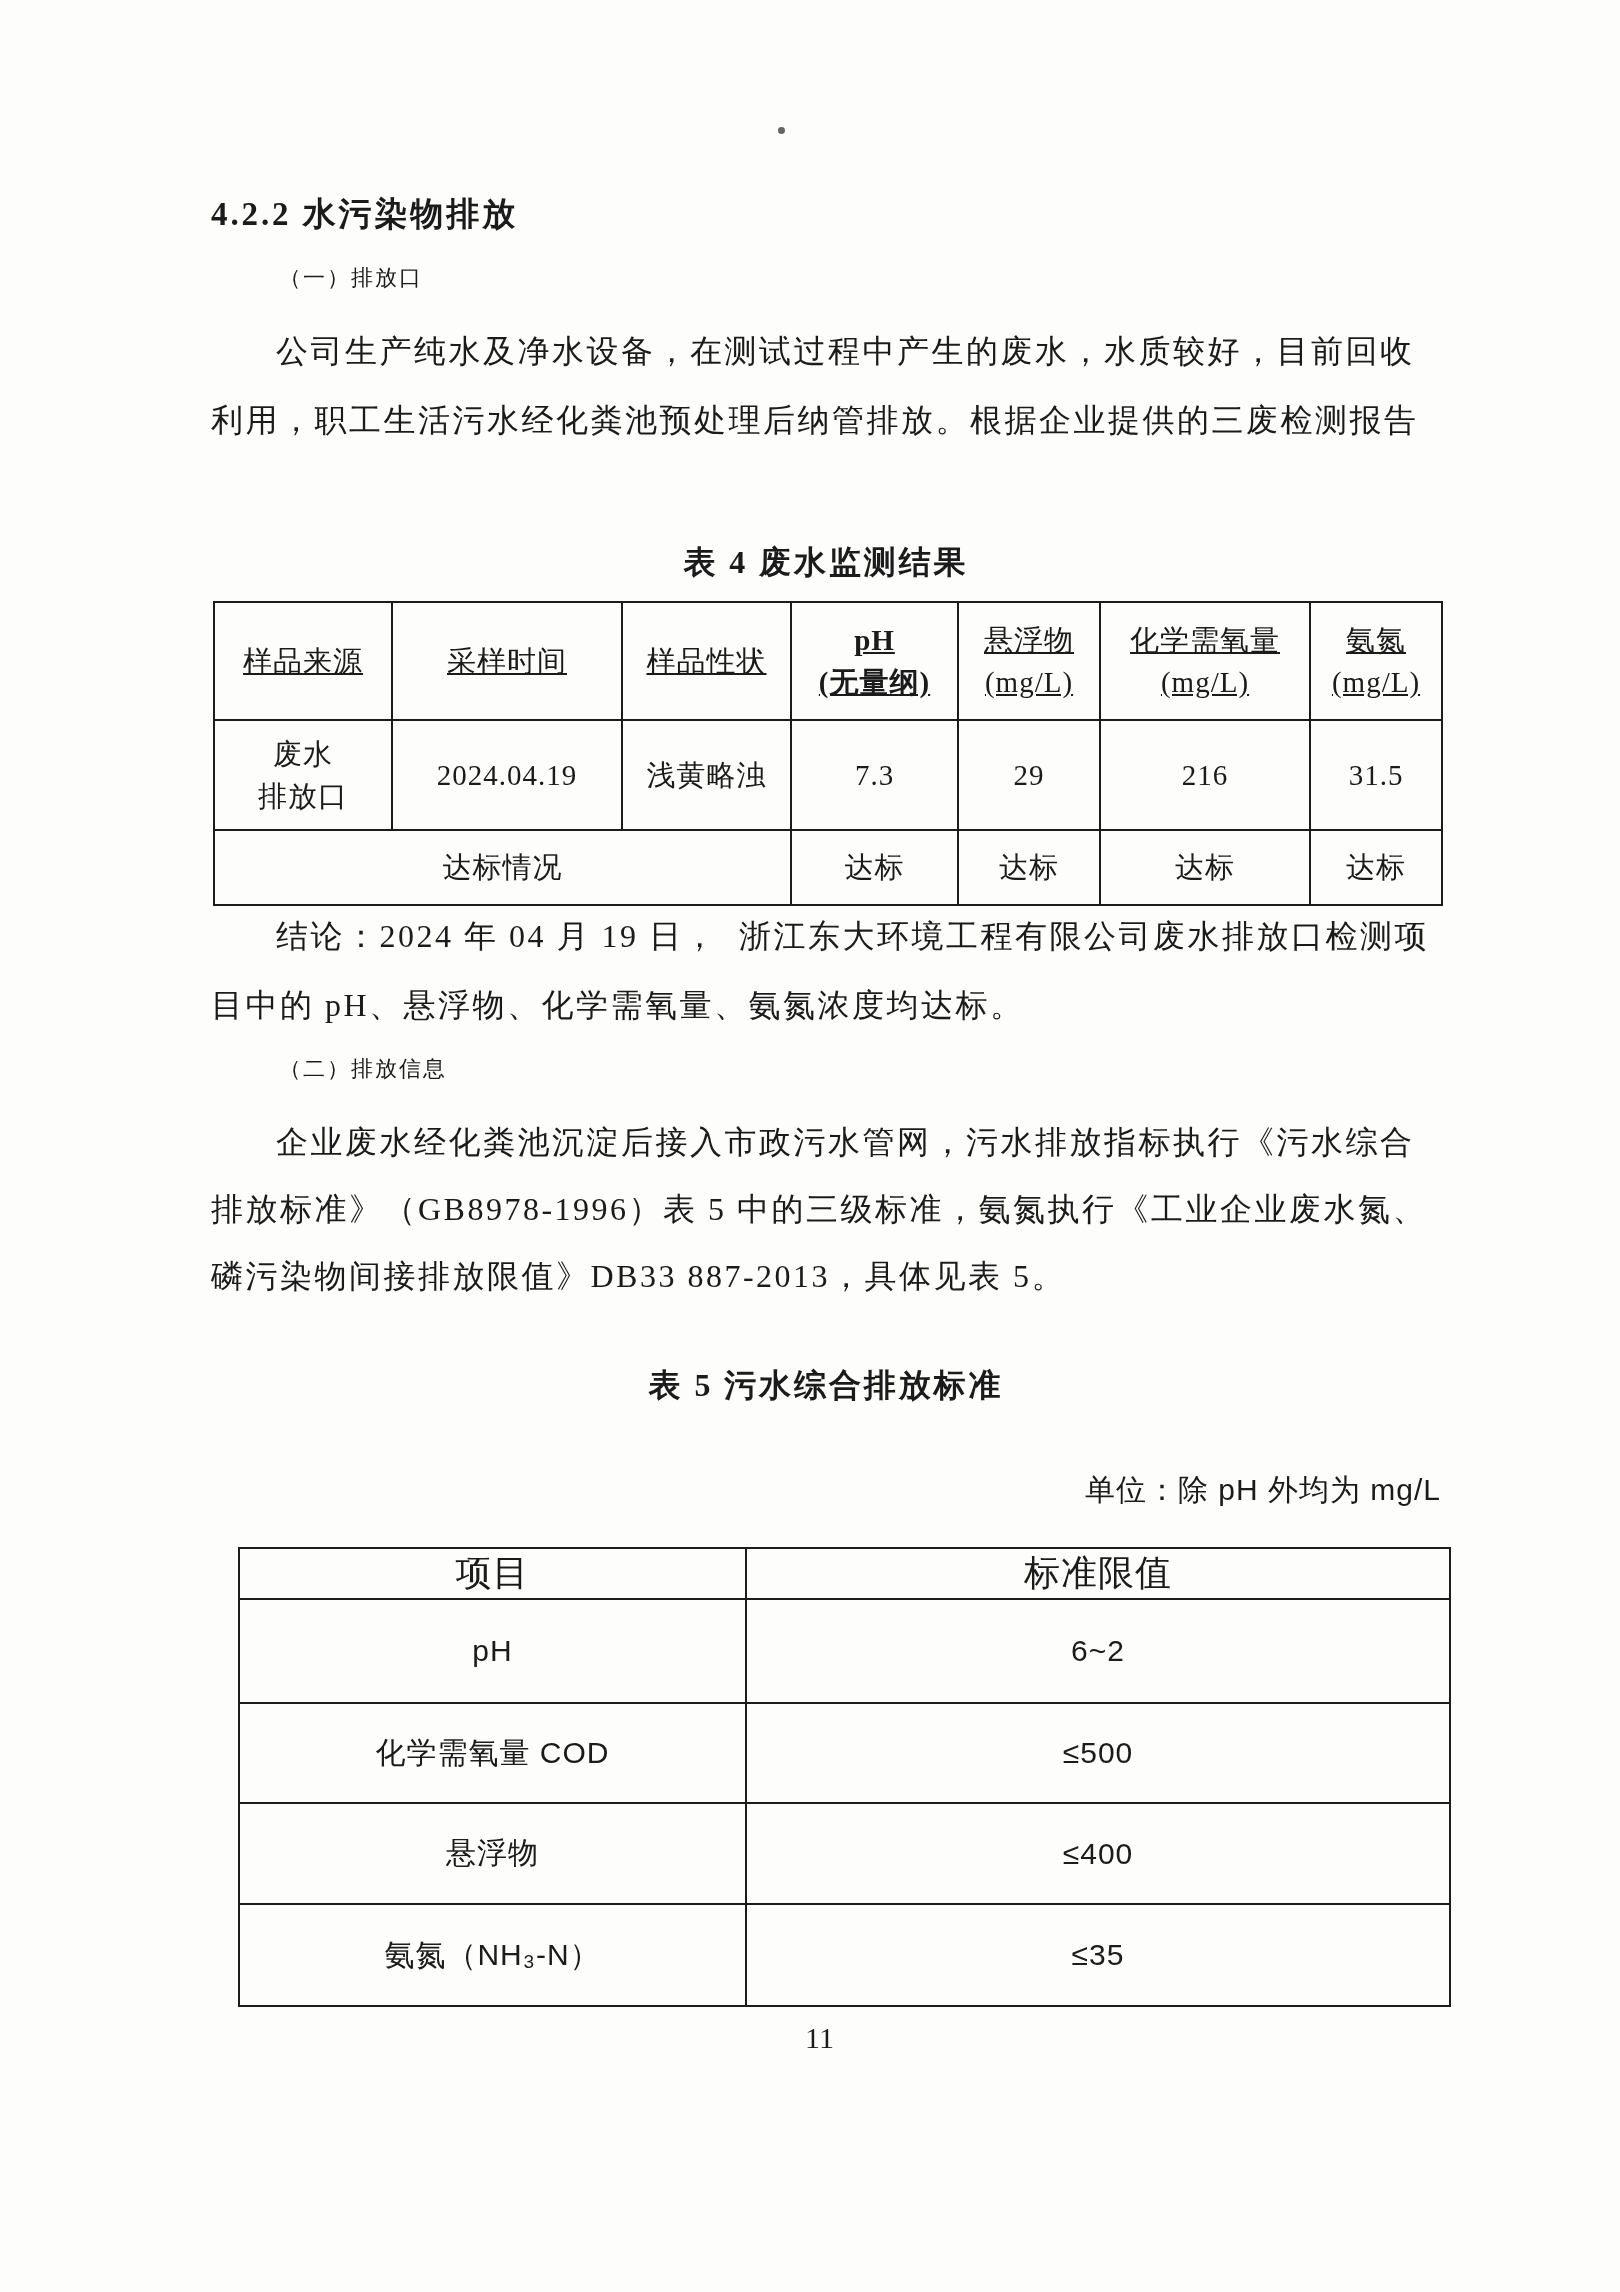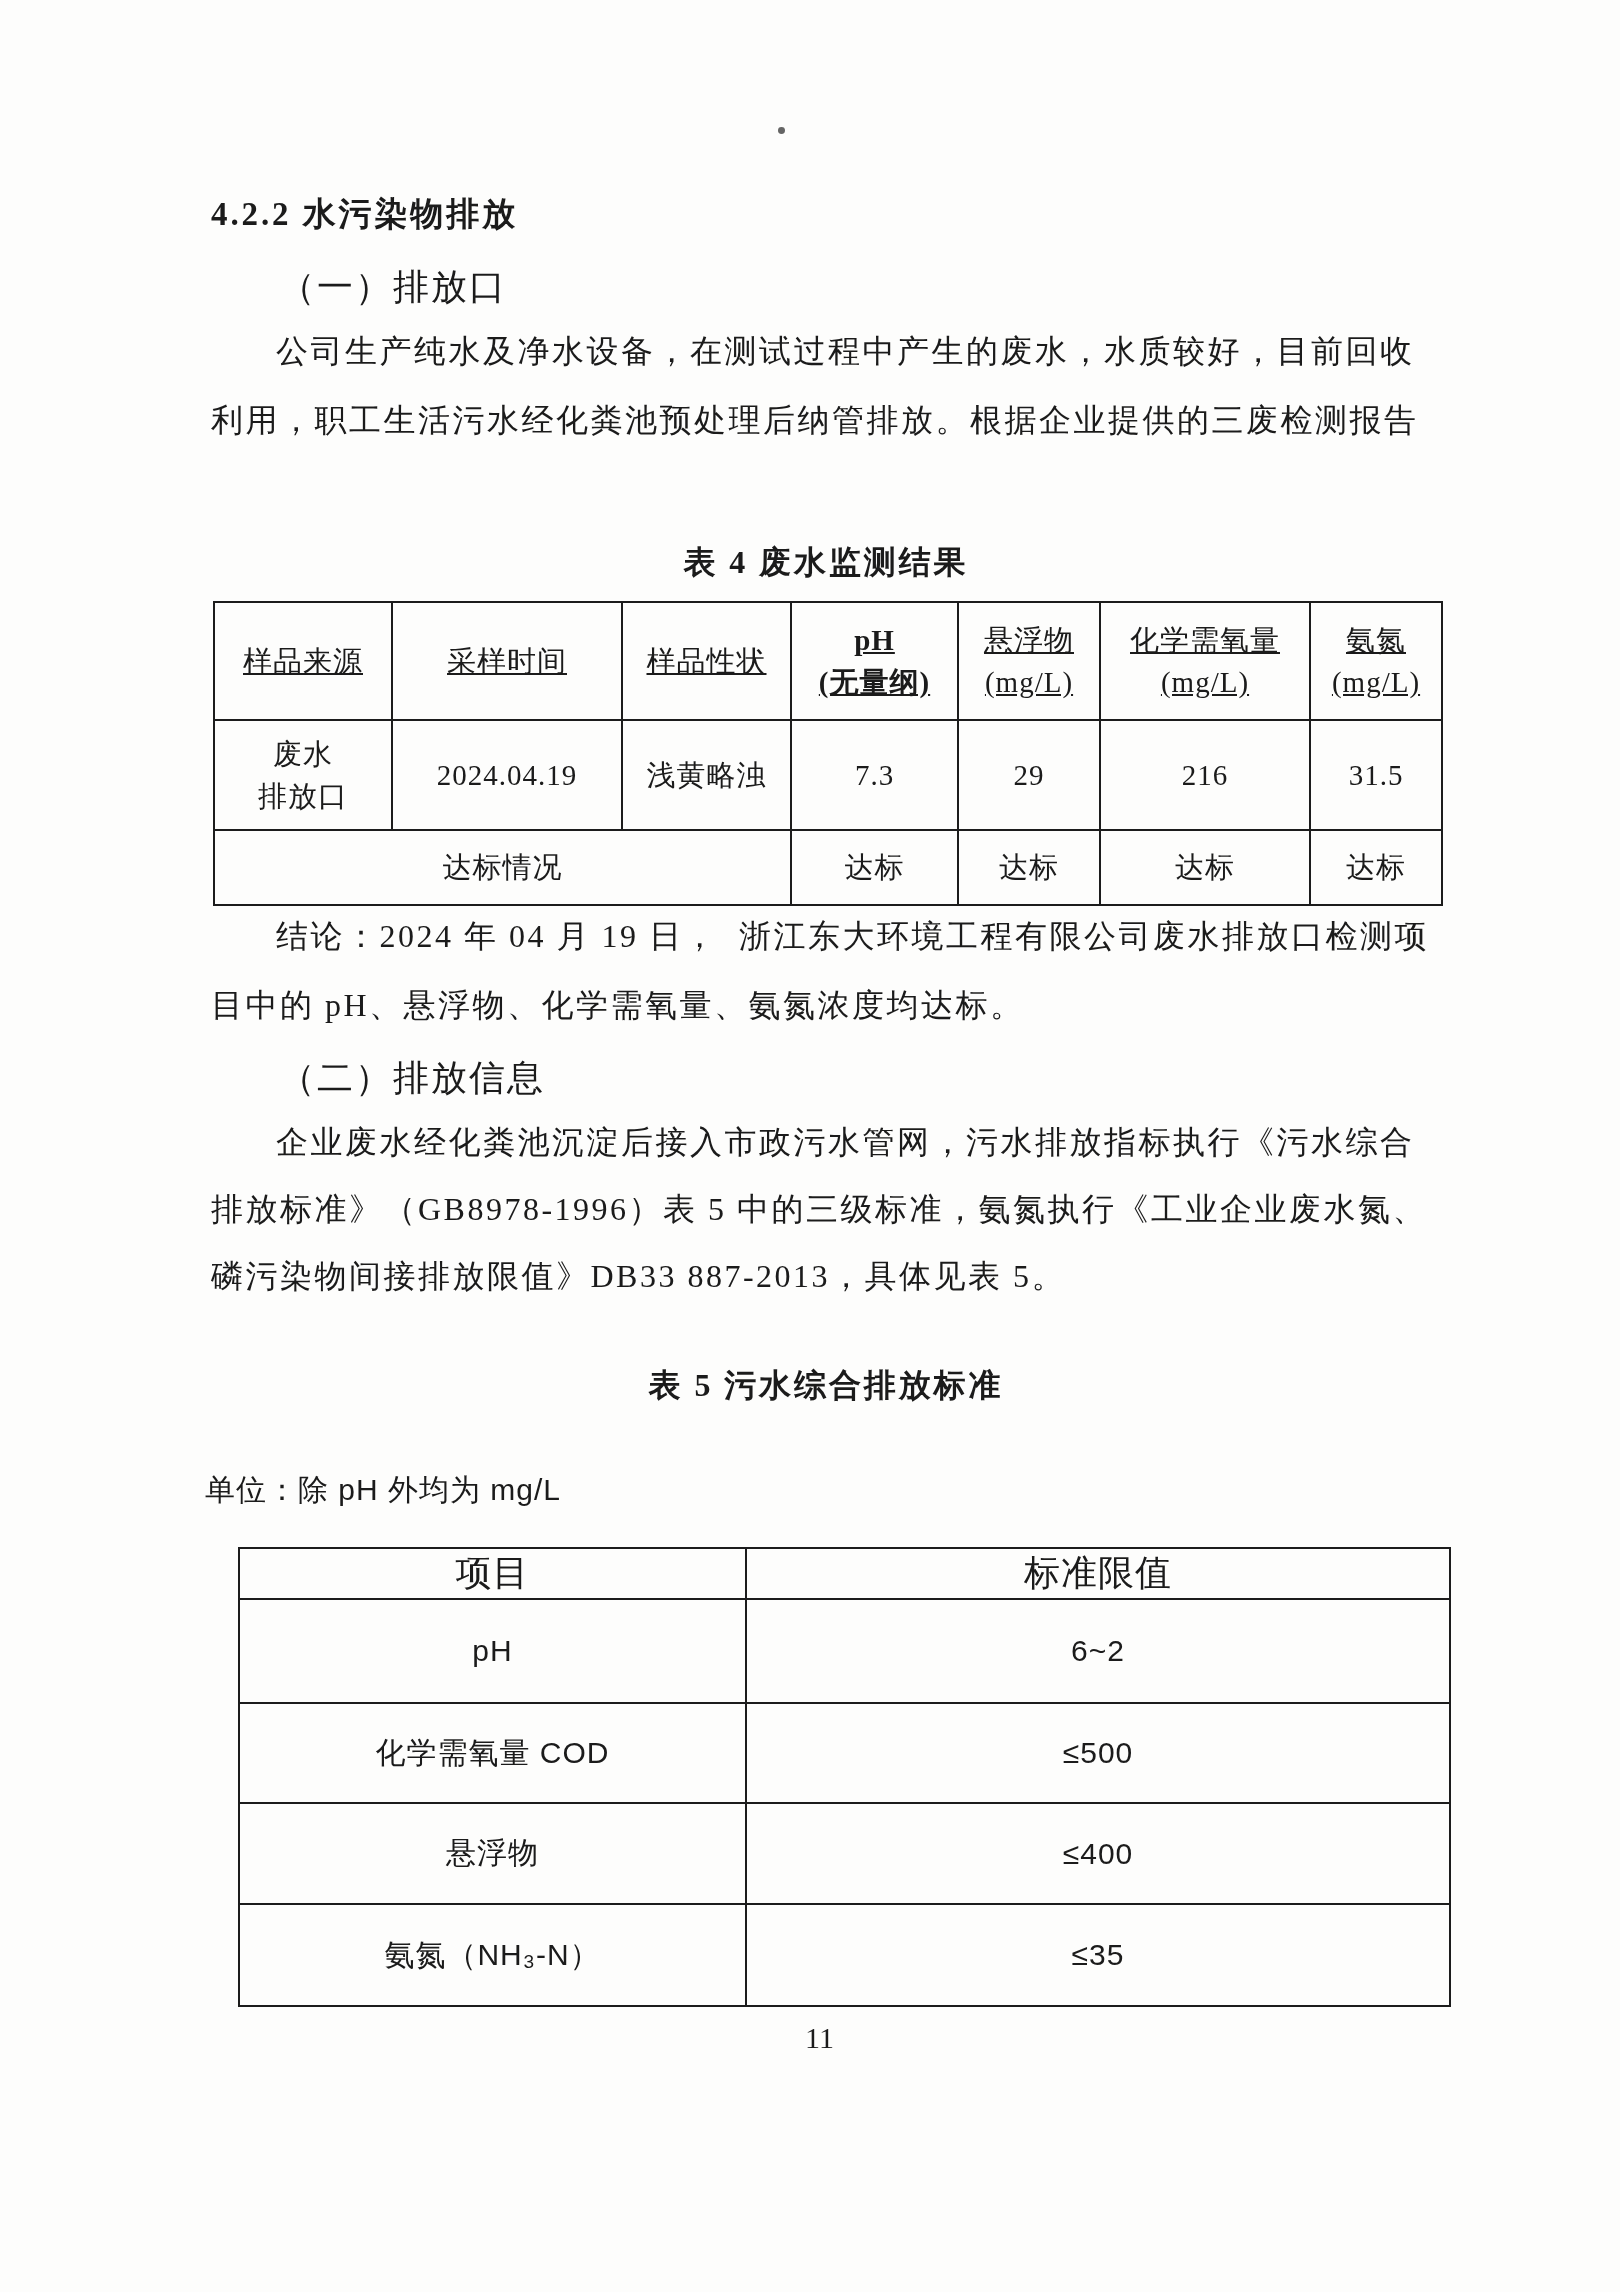--- a/index.html
+++ b/index.html
@@ -18,35 +18,35 @@
     position:absolute; left:778px; top:127px;
     width:6.9px; height:6.9px; border-radius:50%;
     background:#4a4a4a; opacity:.85;
   }
   .heading {
     left:211px; top:192px; width:1230px;
     font-size:33px; font-weight:bold; letter-spacing:2.9px;
     white-space:pre-wrap;
   }
   .subheading {
-    left:279px; font-size:36px; letter-spacing:2px; white-space:pre-wrap;
+    left:279px; font-size:22px; letter-spacing:2px; white-space:pre-wrap;
   }
   .body-line {
     left:211px; width:1233px;
     font-size:32px; letter-spacing:2.5px; line-height:1.25;
     white-space:pre-wrap;
   }
   .indent { padding-left:65px; }
   .table-title {
     left:211px; width:1230px; text-align:center;
     font-size:32px; font-weight:bold; letter-spacing:2.9px;
     white-space:pre-wrap;
   }
   .unit-note {
-    left:205px; width:1230px; text-align:left;
+    left:211px; width:1230px; text-align:right;
     font-family:"Liberation Sans","DejaVu Sans",sans-serif;
     font-size:30px; letter-spacing:1px; white-space:pre-wrap;
   }
   table { border-collapse:collapse; table-layout:fixed; }
   .t4 {
     left:213px; top:601px; width:1228px;
     border:2.9px solid #1c1c1c;
   }
   .t4 td {
     border:2px solid #1c1c1c;

